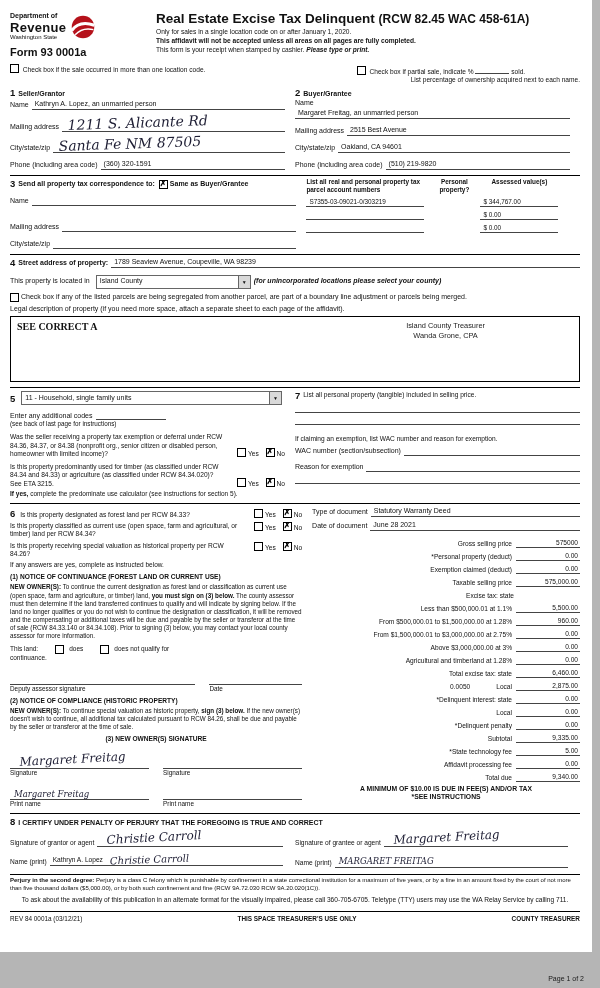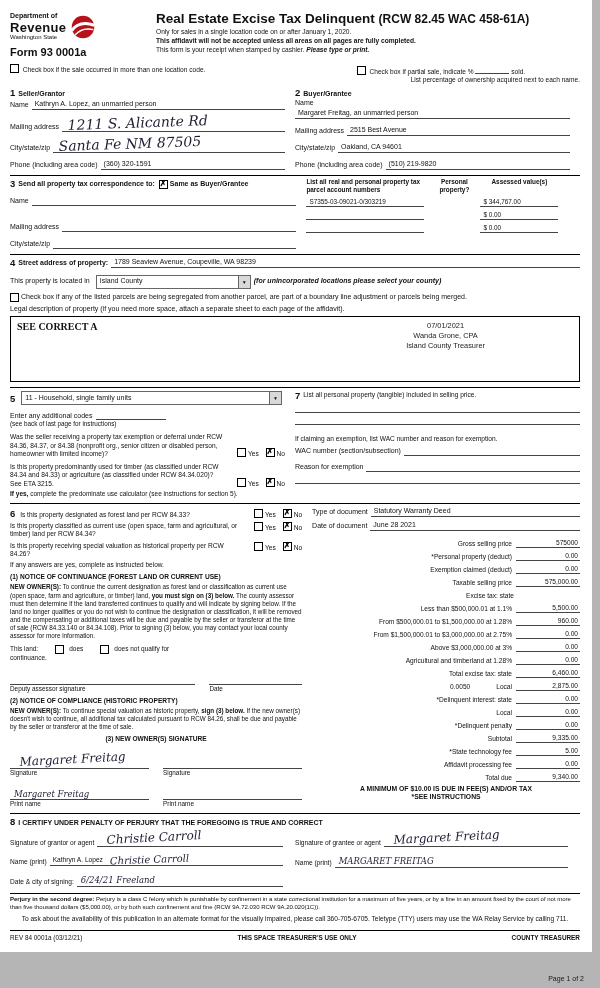--- a/index.html
+++ b/index.html
@@ -296,23 +296,22 @@
       <span>Check box if any of the listed parcels are being segregated from another parcel, are part of a boundary line adjustment or parcels being merged.</span>
     </div>
     <div style="margin-top:3px;">Legal description of property (if you need more space, attach a separate sheet to each page of the affidavit).</div>
   </div>
 
   <div class="exhibit">
     <div class="ex-left">
       <span>SEE CORRECT A</span>
     </div>
     <div class="stamp">
-      <div>07/01/2021</div>
+      <div>Island County Treasurer</div>
       <div>Wanda Grone, CPA</div>
-      <div>Island County Treasurer</div>
     </div>
   </div>
 
   <div class="sect cols">
     <div class="c5">
       <div class="fr nomargin" style="align-items:center;">
         <span class="secnum">5</span>
         <span class="dd" style="flex:1;">
           <span style="flex:1;">11 - Household, single family units</span>
           <span class="arrow"></span>
@@ -534,24 +533,20 @@
         <div class="sigline rel">
           <span class="lbl">Signature of grantor or agent</span>
           <span class="fill">
               <span class="hand sig">Christie Carroll</span>
             </span>
         </div>
         <div class="sigline rel">
           <span class="lbl">Name (print)</span>
           <span class="fill"><span class="typed">Kathryn A. Lopez</span><span class="hand over">Christie Carroll</span></span>
         </div>
-        <div class="sigline">
-          <span class="lbl">Date &amp; city of signing:</span>
-          <span class="fill"><span class="hand inline">6/24/21  Freeland</span></span>
-        </div>
       </div>
       <div class="col">
         <div class="sigline rel">
           <span class="lbl">Signature of grantee or agent</span>
           <span class="fill">
               <span class="hand sig">Margaret Freitag</span>
             </span>
         </div>
         <div class="sigline">
           <span class="lbl">Name (print)</span>

